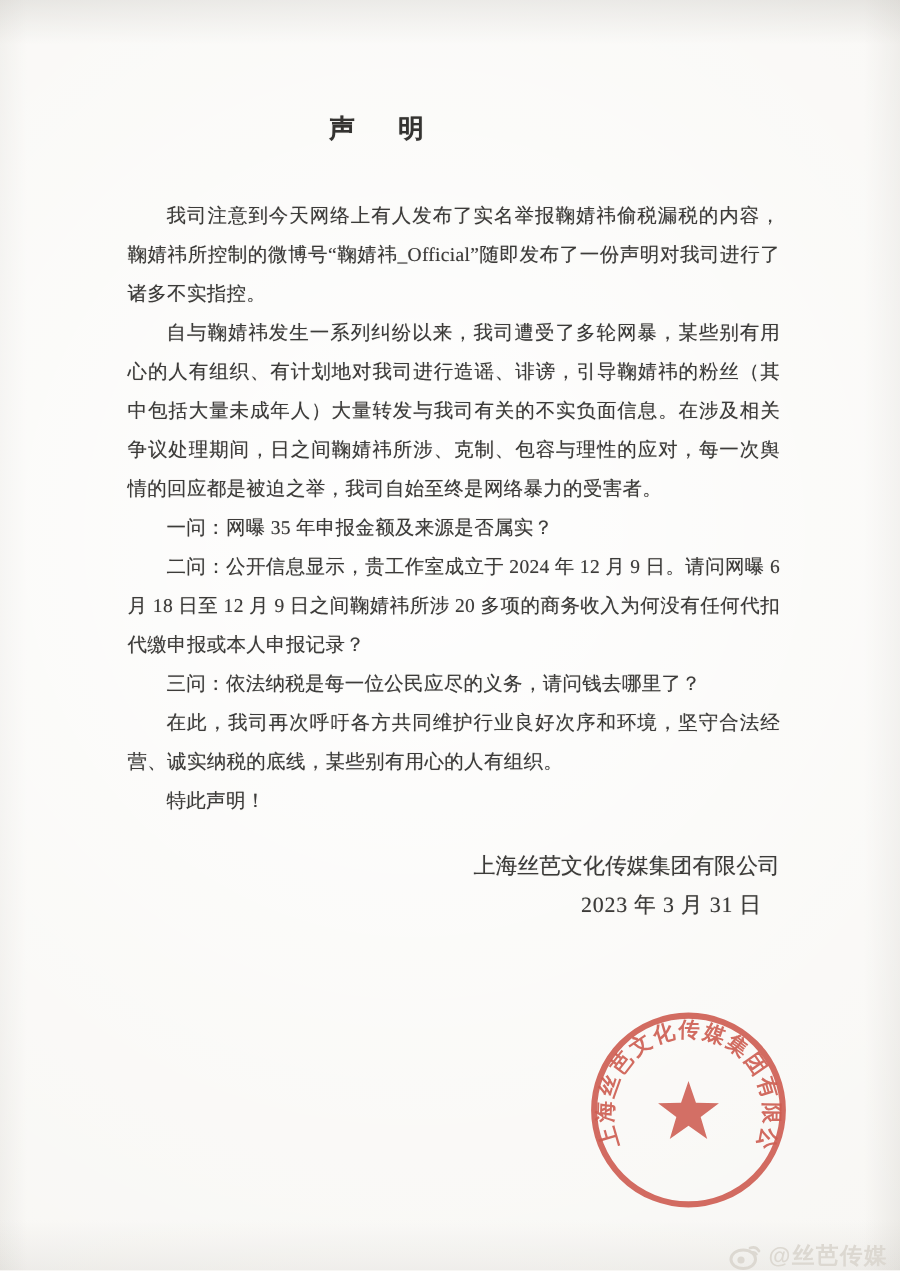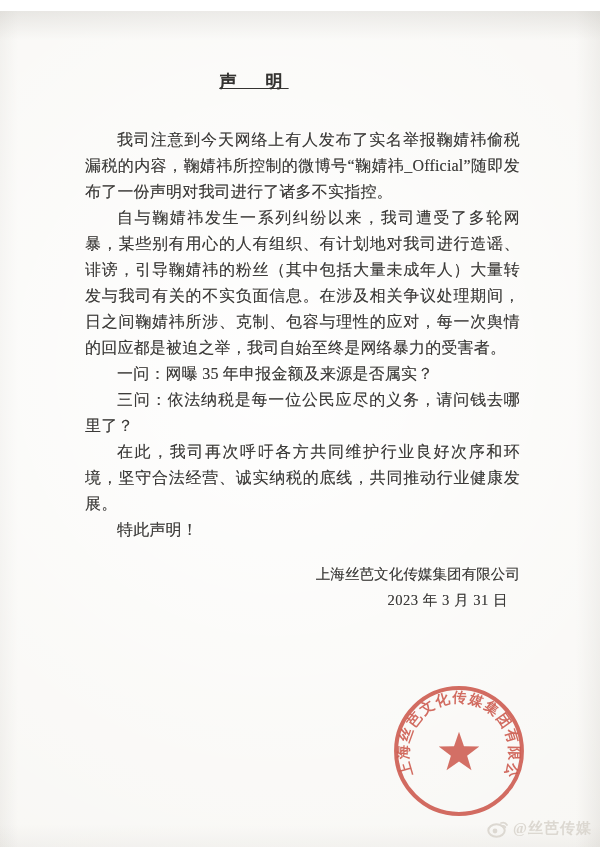--- a/index.html
+++ b/index.html
@@ -13,34 +13,33 @@
     width: 600px; height: 847px;
     background-color: #f8f7f4;
     background-image:
       radial-gradient(ellipse 130% 95% at 46% 42%, rgba(255,255,255,0.9), rgba(255,255,255,0) 75%),
       linear-gradient(180deg, rgba(170,166,158,0.30), rgba(0,0,0,0) 3.5%),
       linear-gradient(0deg, rgba(175,170,162,0.16), rgba(0,0,0,0) 4%),
       linear-gradient(90deg, rgba(175,170,162,0.14), rgba(0,0,0,0) 3%, rgba(0,0,0,0) 96%, rgba(175,170,162,0.18));
     color: #3c3b39;
   }
   .doc-title {
-    margin: 11px;
-    padding-top: 59px;
+    margin: 0;
+    padding-top: 74px;
     padding-right: 92px; 
     text-align: center;
     font-size: 17px;
     font-weight: bold;
     letter-spacing: 6px;
     color: #343331;
     text-shadow: 0 0 0.5px rgba(60,58,55,0.55);
-    text-decoration: underline;
   }
   .doc-body {
     margin: 34px 80px 0 85px; 
-    font-size: 16px;
+    font-size: 13px;
     line-height: 26px;
     text-align: justify;
     letter-spacing: 0.2px;
     text-shadow: 0 0 0.5px rgba(62,60,57,0.5);
   }
   .doc-body p {
     margin: 0;
     text-indent: 2em;
   }
   .closing {
@@ -63,45 +62,46 @@
     top: 671px;
     width: 138px;
     height: 138px;
     opacity: 0.82;
     filter: blur(0.35px);
     pointer-events: none;
   }
   .watermark {
     position: absolute;
     right: 8px;
-    bottom: 20px;
+    bottom: 0;
     display: flex;
     align-items: center;
     gap: 3px;
     color: #dcd8d1;
     font-size: 15px;
     font-weight: bold;
     letter-spacing: 1px;
-    font-family: Liberation Serif, serif;
+    font-family: Liberation Sans, sans-serif;
   }
   .watermark svg { display: block; }
 </style>
 </head>
 <body>
 
 <div class="page">
 
   <h1 class="doc-title">声　明</h1>
 
   <div class="doc-body">
     <p>我司注意到今天网络上有人发布了实名举报鞠婧祎偷税漏税的内容，鞠婧祎所控制的微博号“鞠婧祎_Official”随即发布了一份声明对我司进行了诸多不实指控。</p>
     <p>自与鞠婧祎发生一系列纠纷以来，我司遭受了多轮网暴，某些别有用心的人有组织、有计划地对我司进行造谣、诽谤，引导鞠婧祎的粉丝（其中包括大量未成年人）大量转发与我司有关的不实负面信息。在涉及相关争议处理期间，日之间鞠婧祎所涉、克制、包容与理性的应对，每一次舆情的回应都是被迫之举，我司自始至终是网络暴力的受害者。</p>
     <p>一问：网曝 35 年申报金额及来源是否属实？</p>
+    <p>二问：公开信息显示，贵工作室成立于 2024 年 12 月 9 日。请问网曝 6 月 18 日至 12 月 9 日之间鞠婧祎所涉 20 多项的商务收入为何没有任何代扣代缴申报或本人申报记录？</p>
     <p>三问：依法纳税是每一位公民应尽的义务，请问钱去哪里了？</p>
-    <p>在此，我司再次呼吁各方共同维护行业良好次序和环境，坚守合法经营、诚实纳税的底线，共同推动行业健康发展。</p>
+    <p>在此，我司再次呼吁各方共同维护行业良好次序和环境，坚守合法经营、诚实纳税的底线，某些别有用心的人有组织。</p>
     <p class="closing">特此声明！</p>
   </div>
 
   <div class="signature">
     <div>上海丝芭文化传媒集团有限公司</div>
     <div class="sig-date">2023 年 3 月 31 日</div>
   </div>
 
   <svg class="seal" viewBox="0 0 136 136" xmlns="http://www.w3.org/2000/svg" aria-hidden="true">
     <circle cx="68" cy="68" r="62" fill="none" stroke="#c43a2c" stroke-width="4" opacity="0.9"></circle>

